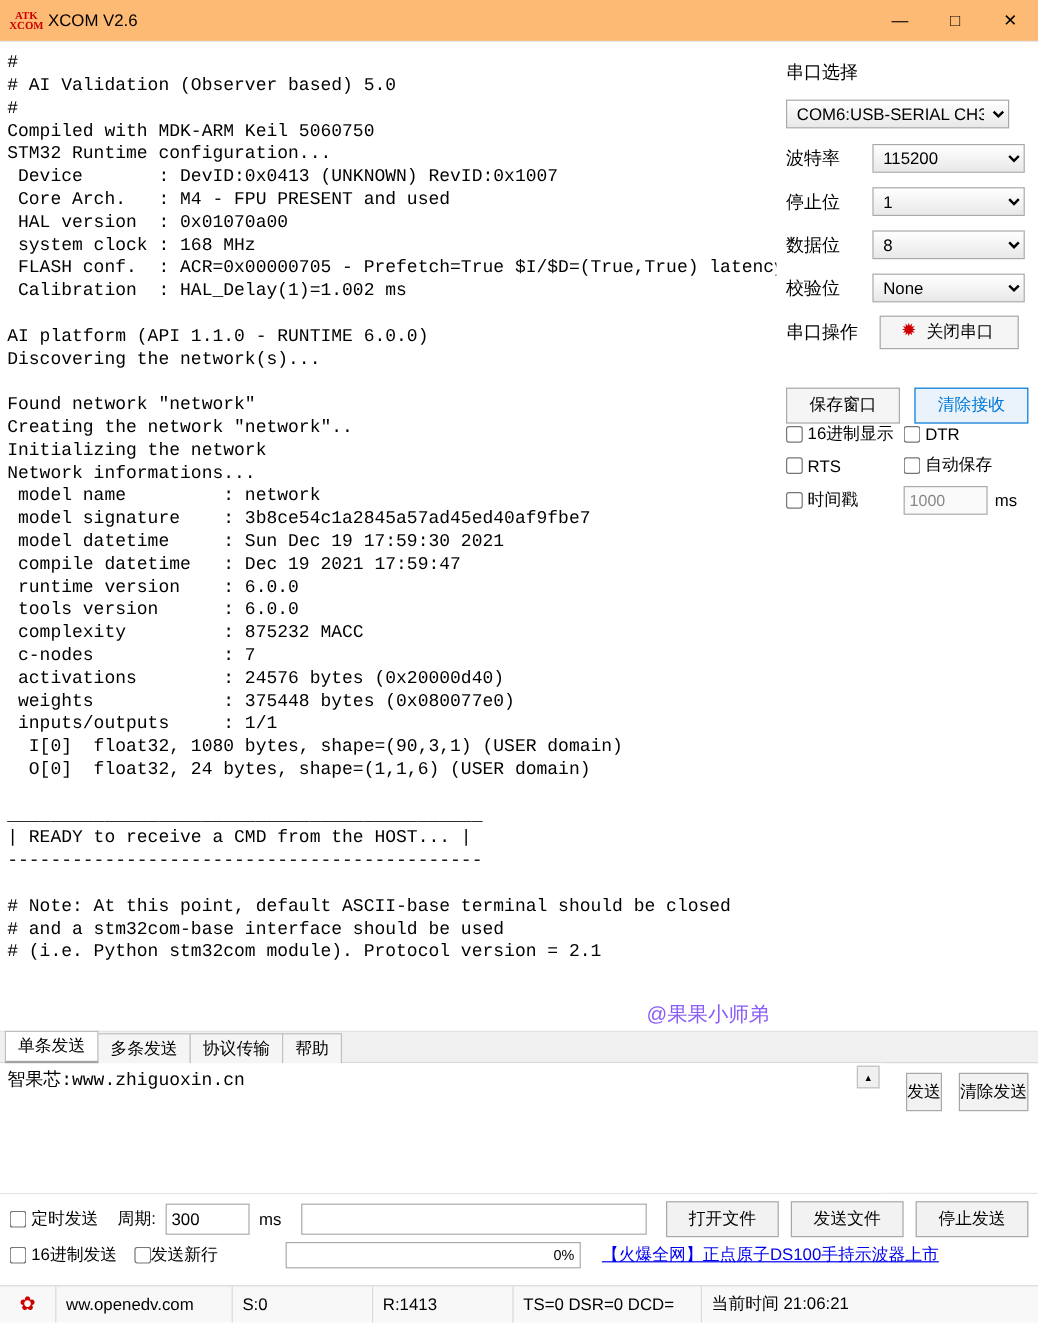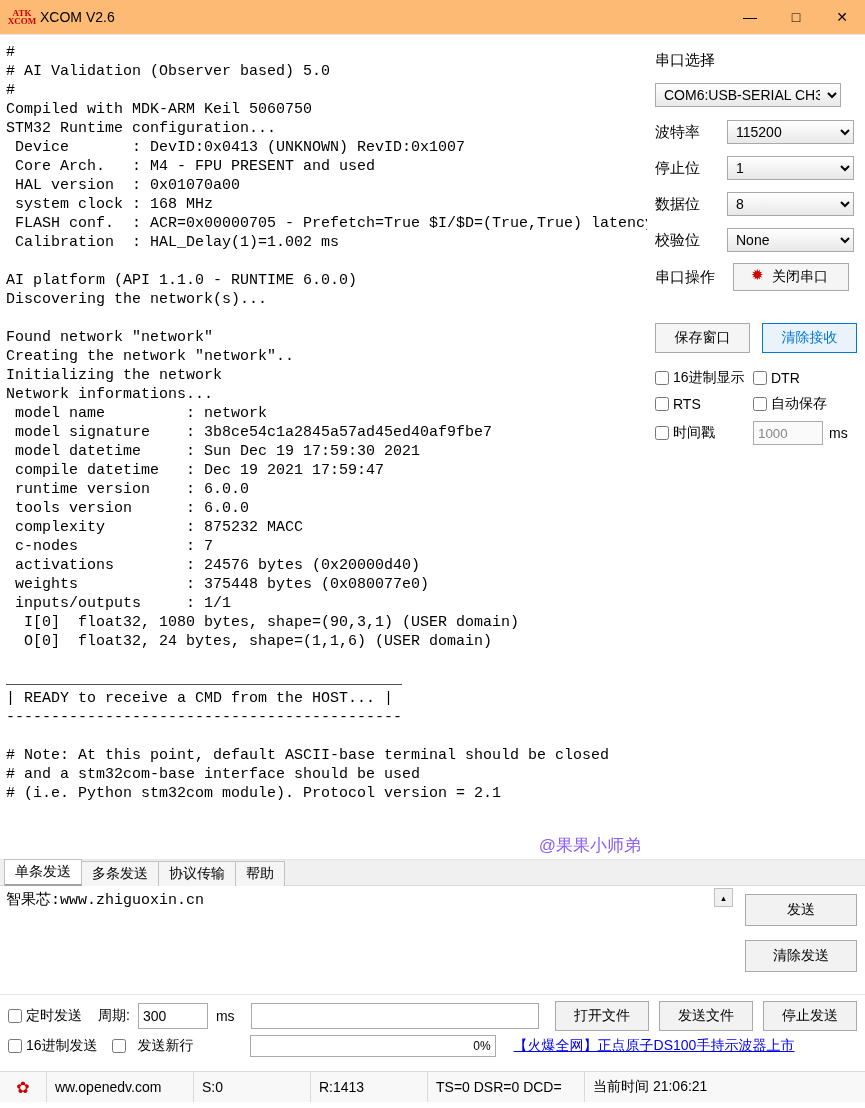--- a/index.html
+++ b/index.html
@@ -117,21 +117,21 @@
   .close-btn .sun::before {
     content: "✹";
     position: absolute;
     left: -3px; top: -5px;
     font-size: 15px;
     color: #d00000;
   }
   .twin-btn-row {
     display: flex;
     gap: 12px;
-    margin-bottom: 16px;
+    margin-bottom: 0;
   }
   .twin-btn-row .btn {
     flex: 1;
     height: 28px;
     border: 1px solid #a9a9a9;
     background: #f5f5f5;
     display: flex;
     align-items: center;
     justify-content: center;
     font-size: 14px;
@@ -221,22 +221,22 @@
     border: 1px solid #c0c0c0;
     display: flex;
     align-items: center;
     justify-content: center;
     font-size: 9px;
   }
   .send-btn-col {
     width: 112px;
     padding: 8px 8px 0 10px;
     display: flex;
-    flex-direction: column;
     gap: 14px;
+    justify-content: flex-end;
   }
   .gbtn {
     height: 30px;
     border: 1px solid #a9a9a9;
     background: #f2f2f2;
     display: flex;
     align-items: center;
     justify-content: center;
     font-size: 14px;
   }
@@ -473,21 +473,21 @@
       <div class="gbtn">打开文件</div>
       <div class="gbtn">发送文件</div>
       <div class="gbtn">停止发送</div>
     </div>
   </div>
   <div class="opt-row2">
     <label class="ck" style="display:flex;align-items:center;gap:4px">
       <input type="checkbox" style="">
         <span>16进制发送</span>
     </label>
-    <label class="ck" style="display:flex;align-items:center;gap:12px;margin-left:6px">
+    <label class="ck" style="display:flex;align-items:center;gap:0;margin-left:6px">
       <input type="checkbox" style="">
         <span>发送新行</span>
     </label>
     <div style="flex:0 0 40px"></div>
     <div class="progress">
       <span>0%</span>
     </div>
     <a class="promo-link" style="margin-left:10px">【火爆全网】正点原子DS100手持示波器上市</a>
   </div>
 </div>

